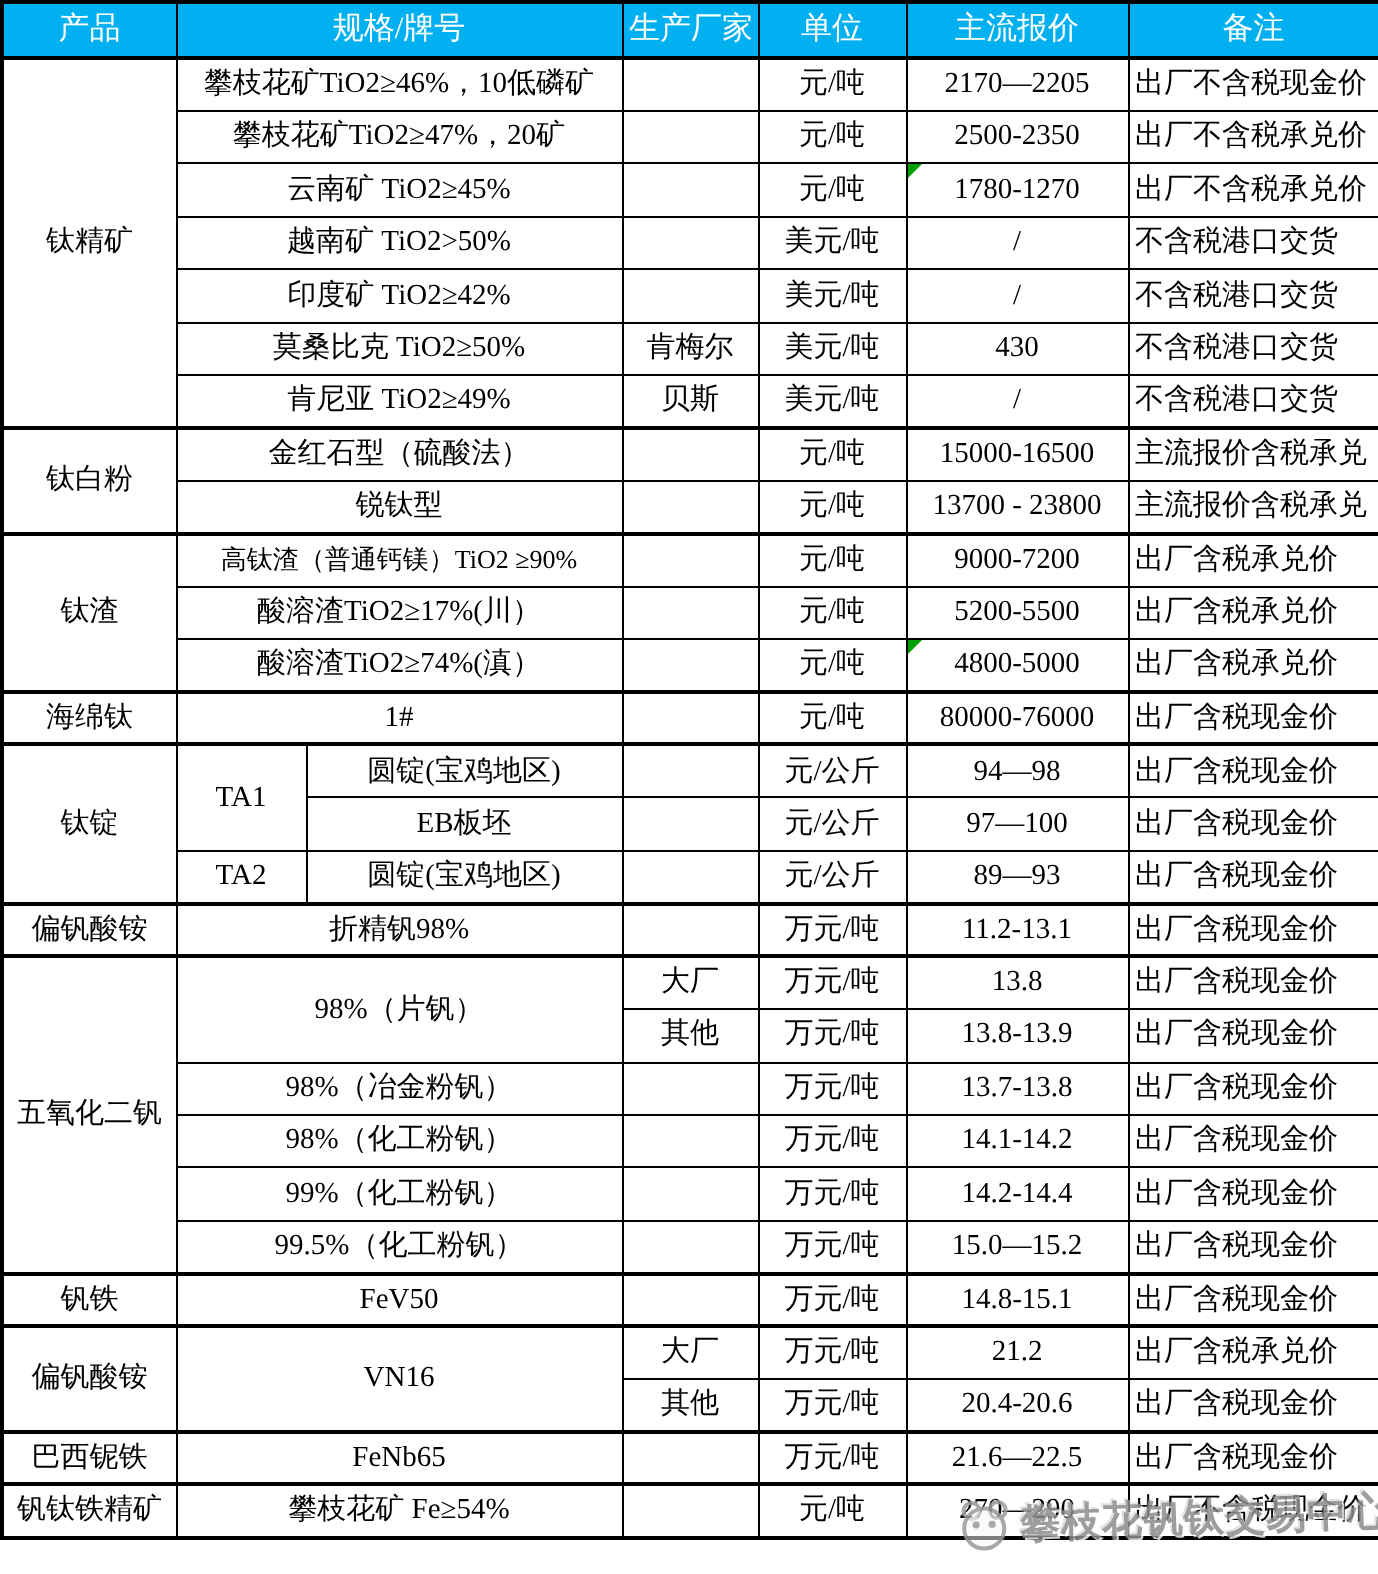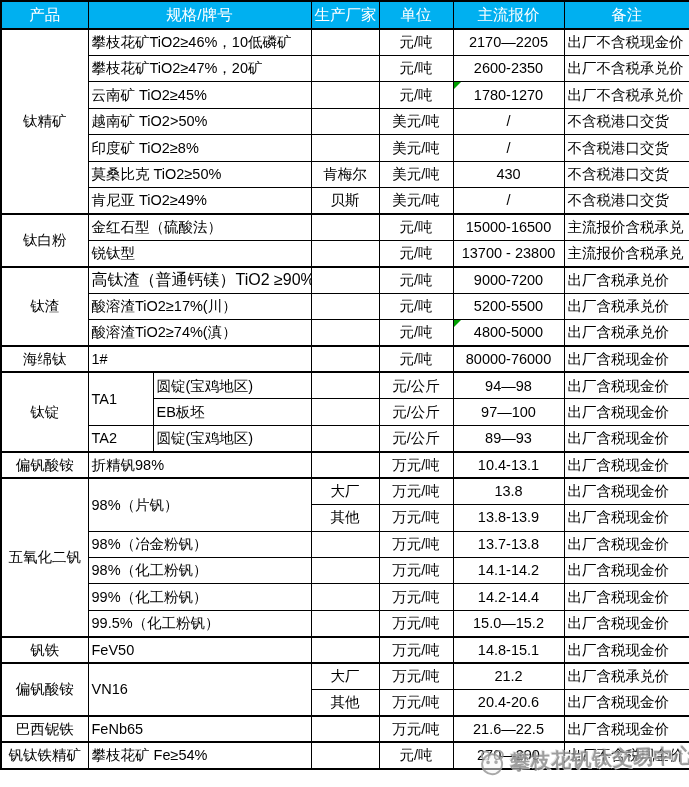--- a/index.html
+++ b/index.html
@@ -6,21 +6,21 @@
     --header-bg:#00B0F0;
     --header-text:#ffffff;
     --border:#000000;
     --flag-green:#00A000;
     --wm-gray:#8c8c8c;
   }
   *{box-sizing:border-box;}
   html,body{margin:0;padding:0;background:#fff;}
   .page{
     position:relative;width:689px;height:787px;background:#fff;overflow:hidden;
-    font-family:Liberation Sans, sans-serif;color:#000;
+    font-family:Liberation Serif, serif;color:#000;
   }
   table.price-table{
     border-collapse:collapse;table-layout:fixed;width:689px;height:770px;
     border:2px solid var(--border);
   }
   .price-table th,.price-table td{
     border:1px solid var(--border);
     padding:0 3px;
     font-size:14.5px;
     line-height:1.15;
@@ -33,24 +33,24 @@
     color:var(--header-text);
     font-weight:400;
     font-size:15.5px;
     text-align:center;
     height:28px;
     border-bottom:2px solid var(--border);
   }
   .price-table td{height:26.4px;}
   tr.group-start td{border-top:2px solid var(--border);}
   .c-product{text-align:center;}
-  .c-spec{text-align:left;}
+  .c-spec{text-align:center;}
   .c-center{text-align:center;}
   .c-note{text-align:left;}
-  td.small span{font-size:16px;}
+  td.small span{font-size:13px;}
   td.c-price{position:relative;}
   .green-flag{
     position:absolute;top:0;left:0;width:0;height:0;display:block;
     border-top:7px solid var(--flag-green);
     border-right:7px solid transparent;
   }
   .watermark{
     position:absolute;left:477px;top:738px;height:42px;
     display:flex;align-items:center;gap:3px;
     transform:rotate(-2deg);
@@ -93,39 +93,39 @@
           <td class="c-spec" colspan="2"><span>攀枝花矿TiO2≥46%，10低磷矿</span></td>
           <td class="c-center"><span></span></td>
           <td class="c-center"><span>元/吨</span></td>
           <td class="c-center c-price"><span>2170—2205</span></td>
           <td class="c-note"><span>出厂不含税现金价</span></td>
         </tr>
         <tr>
           <td class="c-spec" colspan="2"><span>攀枝花矿TiO2≥47%，20矿</span></td>
           <td class="c-center"><span></span></td>
           <td class="c-center"><span>元/吨</span></td>
-          <td class="c-center c-price"><span>2600-2350</span></td>
+          <td class="c-center c-price"><span>2500-2350</span></td>
           <td class="c-note"><span>出厂不含税承兑价</span></td>
         </tr>
         <tr>
           <td class="c-spec" colspan="2"><span>云南矿 TiO2≥45%</span></td>
           <td class="c-center"><span></span></td>
           <td class="c-center"><span>元/吨</span></td>
           <td class="c-center c-price"><span>1780-1270</span><i class="green-flag"></i></td>
           <td class="c-note"><span>出厂不含税承兑价</span></td>
         </tr>
         <tr>
           <td class="c-spec" colspan="2"><span>越南矿 TiO2&gt;50%</span></td>
           <td class="c-center"><span></span></td>
           <td class="c-center"><span>美元/吨</span></td>
           <td class="c-center c-price"><span>/</span></td>
           <td class="c-note"><span>不含税港口交货</span></td>
         </tr>
         <tr>
-          <td class="c-spec" colspan="2"><span>印度矿 TiO2≥8%</span></td>
+          <td class="c-spec" colspan="2"><span>印度矿 TiO2≥42%</span></td>
           <td class="c-center"><span></span></td>
           <td class="c-center"><span>美元/吨</span></td>
           <td class="c-center c-price"><span>/</span></td>
           <td class="c-note"><span>不含税港口交货</span></td>
         </tr>
         <tr>
           <td class="c-spec" colspan="2"><span>莫桑比克 TiO2≥50%</span></td>
           <td class="c-center"><span>肯梅尔</span></td>
           <td class="c-center"><span>美元/吨</span></td>
           <td class="c-center c-price"><span>430</span></td>
@@ -205,21 +205,21 @@
           <td class="c-center"><span></span></td>
           <td class="c-center"><span>元/公斤</span></td>
           <td class="c-center c-price"><span>89—93</span></td>
           <td class="c-note"><span>出厂含税现金价</span></td>
         </tr>
         <tr class="group-start">
           <td class="c-product" rowspan="1"><span>偏钒酸铵</span></td>
           <td class="c-spec" colspan="2"><span>折精钒98%</span></td>
           <td class="c-center"><span></span></td>
           <td class="c-center"><span>万元/吨</span></td>
-          <td class="c-center c-price"><span>10.4-13.1</span></td>
+          <td class="c-center c-price"><span>11.2-13.1</span></td>
           <td class="c-note"><span>出厂含税现金价</span></td>
         </tr>
         <tr class="group-start">
           <td class="c-product" rowspan="6"><span>五氧化二钒</span></td>
           <td class="c-spec" rowspan="2" colspan="2"><span>98%（片钒）</span></td>
           <td class="c-center"><span>大厂</span></td>
           <td class="c-center"><span>万元/吨</span></td>
           <td class="c-center c-price"><span>13.8</span></td>
           <td class="c-note"><span>出厂含税现金价</span></td>
         </tr>

